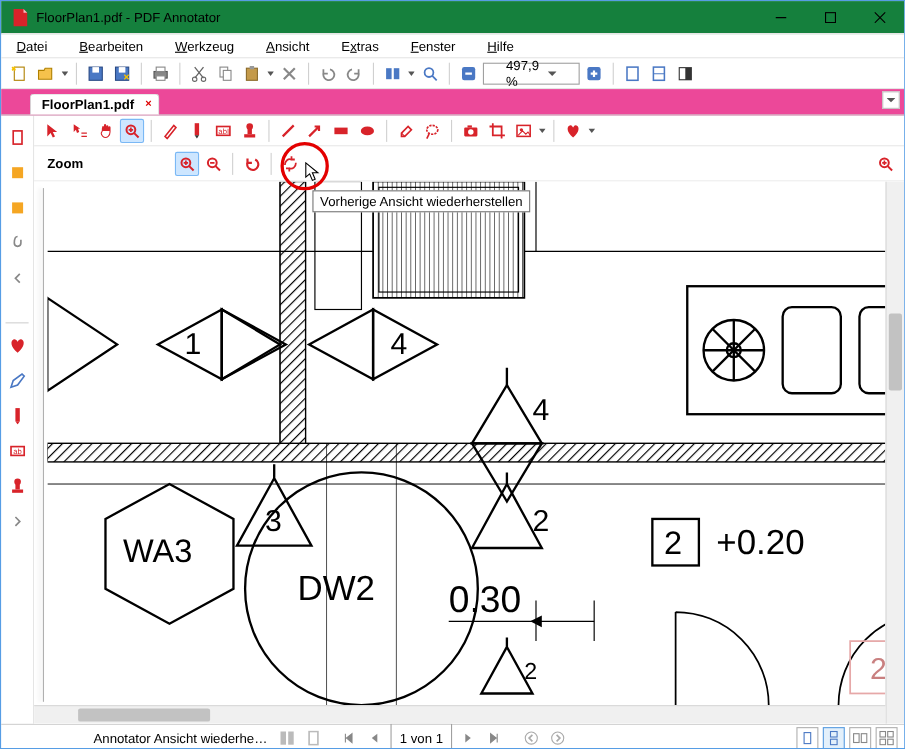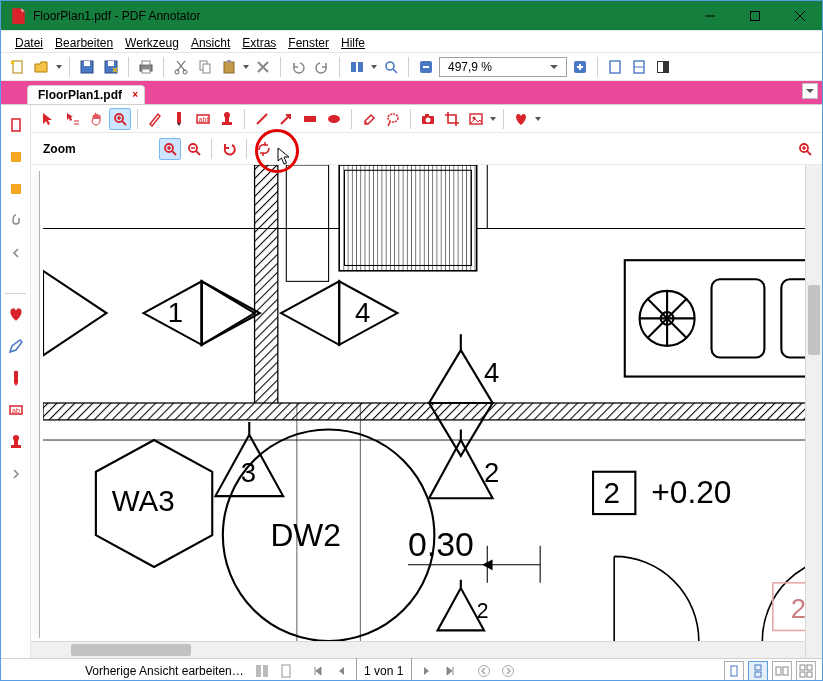--- a/index.html
+++ b/index.html
@@ -35,25 +35,24 @@
   .win-btn {
     width: 45px; height: 29px;
     display: flex; align-items: center; justify-content: center;
     color: #000;
   }
 
   
   .menubar {
     height: 22px;
     display: flex;
-    align-items: flex-end;
+    align-items: center;
     padding: 0 8px;
-    gap: 0;
+    gap: 17px;
     border-bottom: 1px solid #e5e5e5;
-    text-decoration: underline;
   }
   .menubar .m {
     padding: 2px 6px;
     font-size: 12px;
   }
   .menubar .m u { text-decoration: underline; }
 
   
   .toolbar1 {
     height: 28px;
@@ -64,24 +63,24 @@
     border-bottom: 1px solid #e5e5e5;
   }
   .tb-btn {
     width: 22px; height: 22px;
     display: inline-flex; align-items: center; justify-content: center;
     border-radius: 2px;
   }
   .tb-btn svg { width: 16px; height: 16px; }
   .tb-sep { width: 1px; height: 20px; background: #d0d0d0; margin: 0 4px; }
   .zoom-combo {
-    width: 128px; height: 20px;
+    width: 88px; height: 20px;
     border: 1px solid #a0a0a0;
     display: flex; align-items: center;
-    padding: 0 8px;
+    padding: 0 20px;
     font-size: 12px;
   }
   .zoom-combo .dd { margin-left: auto; }
 
   
   .tabstrip {
     height: 24px;
     background: #ec4899;
     border-bottom: 1px solid #d0d0d0;
     display: flex;
@@ -674,20 +673,21 @@
           <svg viewBox="0 0 16 16">
             <path d="M3 9 C3 5 6 3 9 4 M13 7 C13 11 10 13 7 12" fill="none" stroke="#d8232a" stroke-width="1.6"></path>
             <path d="M9 1 L9 4 L12 4 M7 15 L7 12 L4 12" fill="none" stroke="#d8232a" stroke-width="1.6"></path>
           </svg>
         </span>
 
       <div class="hl-circle"></div>
       <svg class="cursor" width="16" height="20" viewBox="0 0 16 20">
           <path d="M1 1 L1 14 L4.5 11 L7 17 L9.5 16 L7 10 L12 10 Z" fill="#fff" stroke="#000" stroke-width="1"></path>
         </svg>
+      <div class="tooltip">Vorherige Ansicht wiederherstellen</div>
 
       <span class="spacer"></span>
       <span class="tb-btn">
           <svg viewBox="0 0 16 16">
             <circle cx="7" cy="7" r="4" fill="none" stroke="#d8232a" stroke-width="1.8"></circle>
             <path d="M5 7 H9 M7 5 V9" stroke="#d8232a" stroke-width="1.5"></path>
             <path d="M10 10 L14 14" stroke="#d8232a" stroke-width="1.8"></path>
           </svg>
         </span>
     </div>
@@ -801,21 +801,21 @@
       <div class="hscroll">
           <div class="thumb"></div>
         </div>
     </div>
 
   </div>
 </div>
 
 <div class="statusbar">
   <span style="width:70px"></span>
-  <span class="txt">Vorherige Ansicht earbeiten…</span>
+  <span class="txt">Annotator Ansicht wiederhe…</span>
   <span class="sb-btn">
       <svg width="14" height="14" viewBox="0 0 14 14">
         <rect x="1" y="1" width="5" height="12" fill="#bbb"></rect>
         <rect x="8" y="1" width="5" height="12" fill="#bbb"></rect>
       </svg>
     </span>
   <span class="sb-btn">
       <svg width="14" height="14" viewBox="0 0 14 14">
         <rect x="3" y="1" width="8" height="12" fill="none" stroke="#bbb" stroke-width="1.5"></rect>
       </svg>

